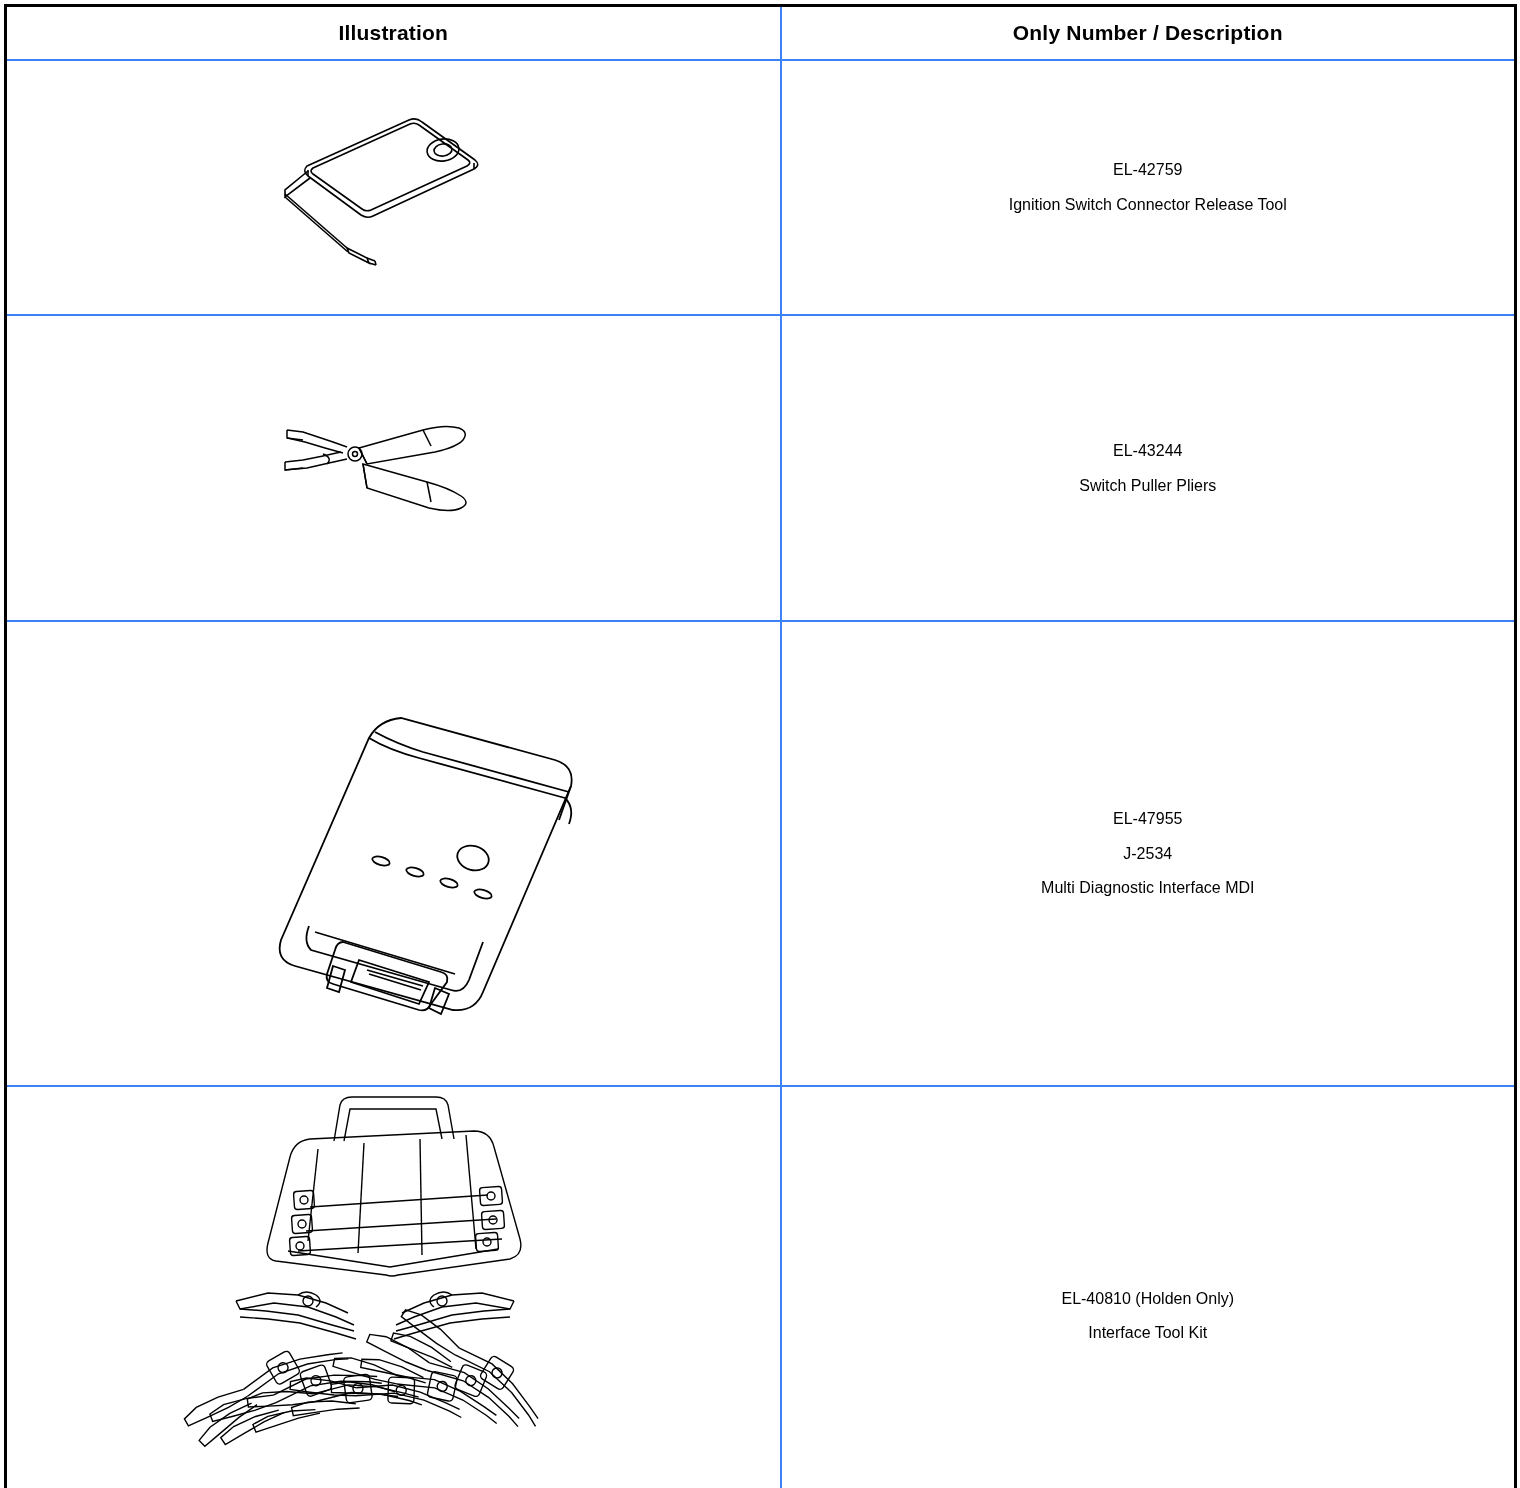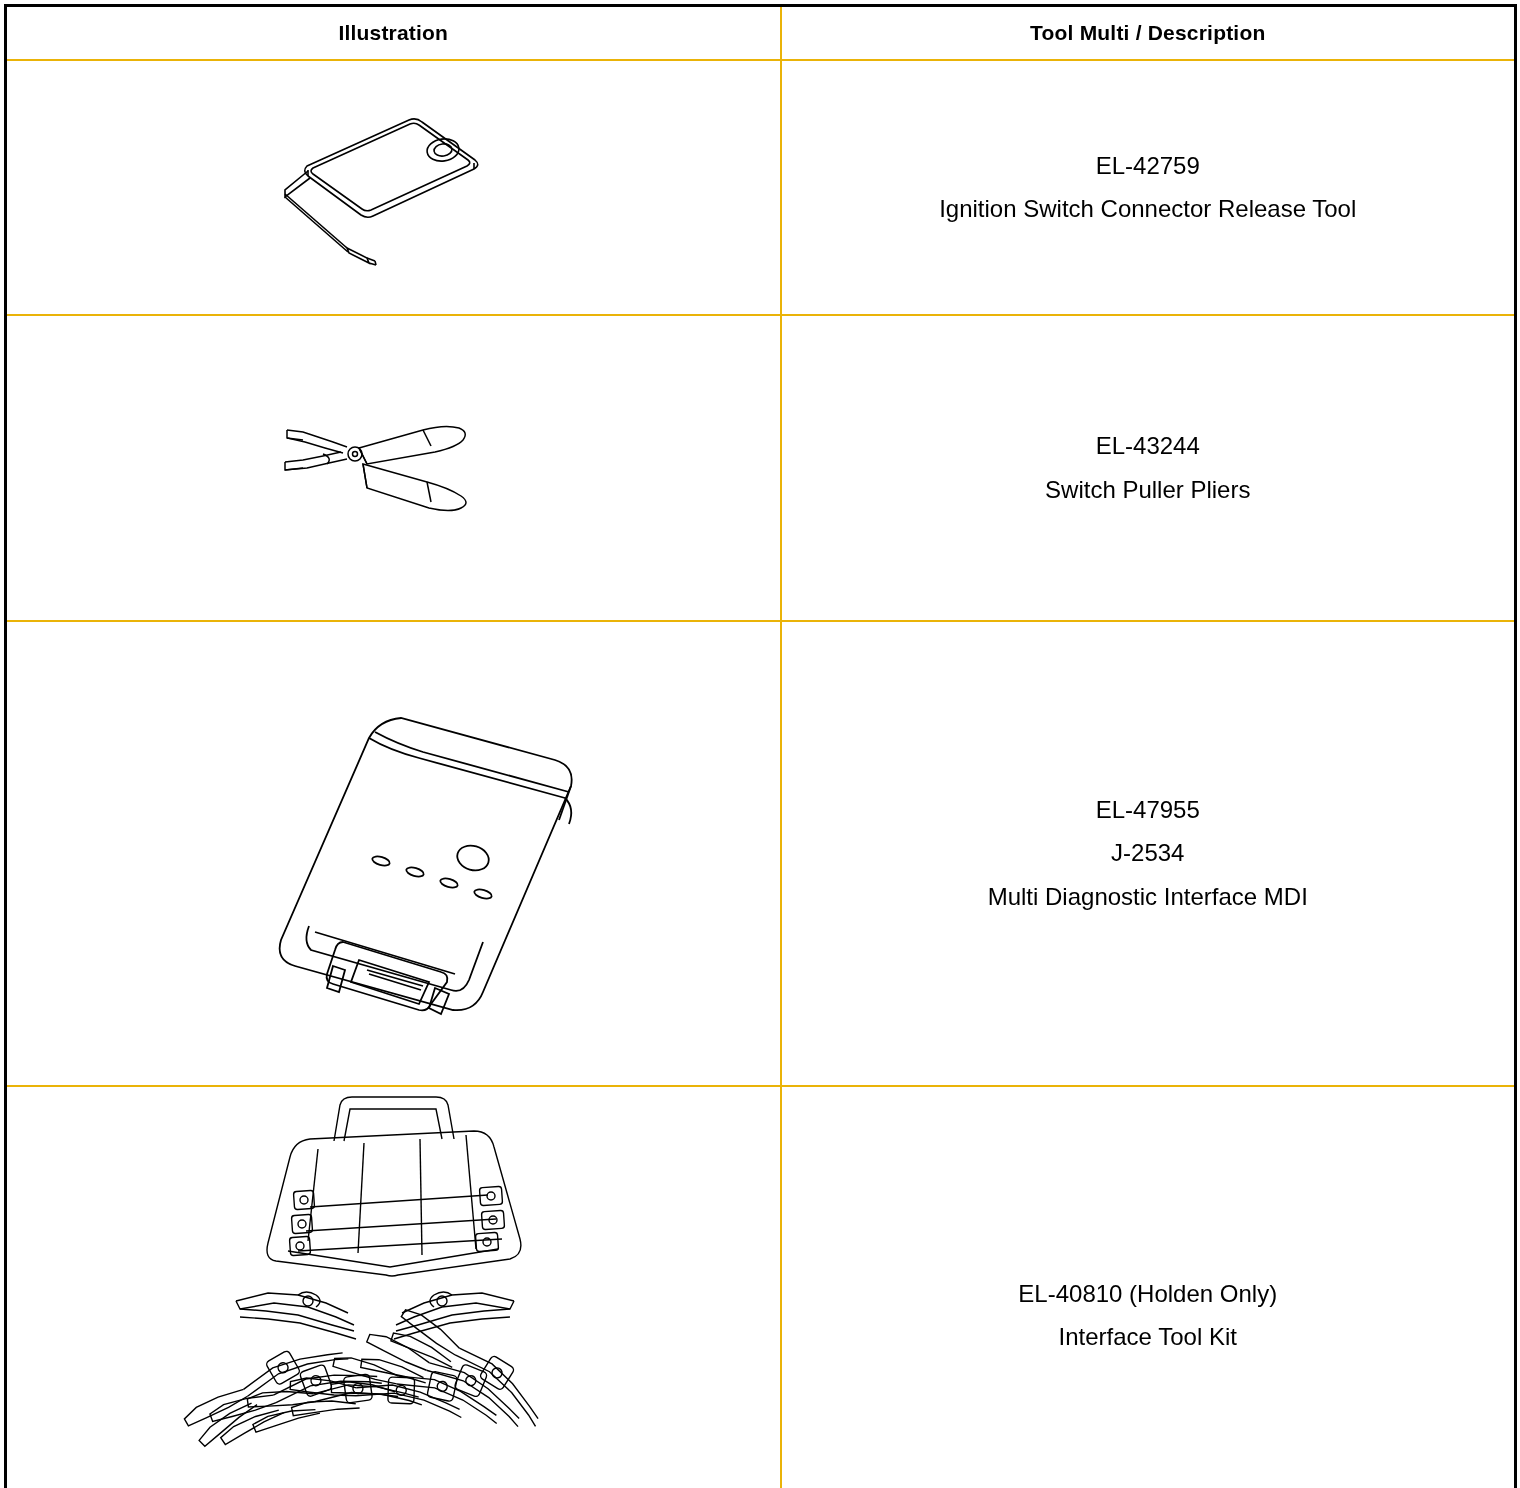--- a/index.html
+++ b/index.html
@@ -20,42 +20,42 @@
     padding: 4px;
   }
   table.tools {
     border-collapse: collapse;
     width: 1512px;
     height: 1480px;
     table-layout: fixed;
     border: 3px solid #000;
   }
   table.tools td, table.tools th {
-    border: 2px solid #eab308;
+    border: 2px solid #3b82f6;
     padding: 0;
     vertical-align: middle;
   }
   thead th {
     height: 52px;
     font-size: 21px;
     font-weight: bold;
     text-align: center;
     letter-spacing: 0.2px;
   }
   col.illus { width: 775px; }
   col.desc  { width: 735px; }
 
   td.illus-cell {
     text-align: center;
     vertical-align: middle;
   }
   td.desc-cell {
     text-align: center;
     vertical-align: middle;
-    font-size: 24px;
+    font-size: 16px;
     line-height: 1.1;
     padding: 10px 20px;
   }
   .desc-line {
     margin: 17px 0;
     white-space: nowrap;
   }
   .illus-wrap {
     display: flex;
     align-items: center;
@@ -69,21 +69,21 @@
 
 <div class="page">
   <table class="tools">
     <colgroup>
       <col class="illus">
       <col class="desc">
     </colgroup>
     <thead>
       <tr>
         <th>Illustration</th>
-        <th>Tool Multi / Description</th>
+        <th>Only Number / Description</th>
       </tr>
     </thead>
     <tbody>
 
       <tr style="height:255px;">
         <td class="illus-cell">
           <div class="illus-wrap">
             <svg width="260" height="180" viewBox="0 0 260 180" fill="none" stroke="#000" stroke-width="1.6">
 
               <path d="M44 68 L146 22 Q153 19 159 24 L212 62 Q218 67 211 71 L110 118 Q104 121 98 117 L45 78 Q39 73 44 68 Z"></path>

